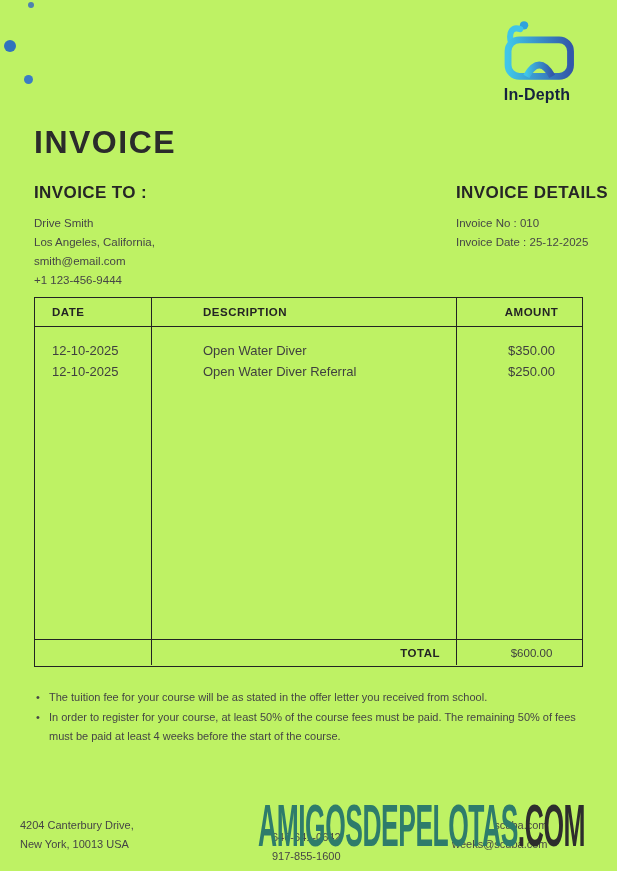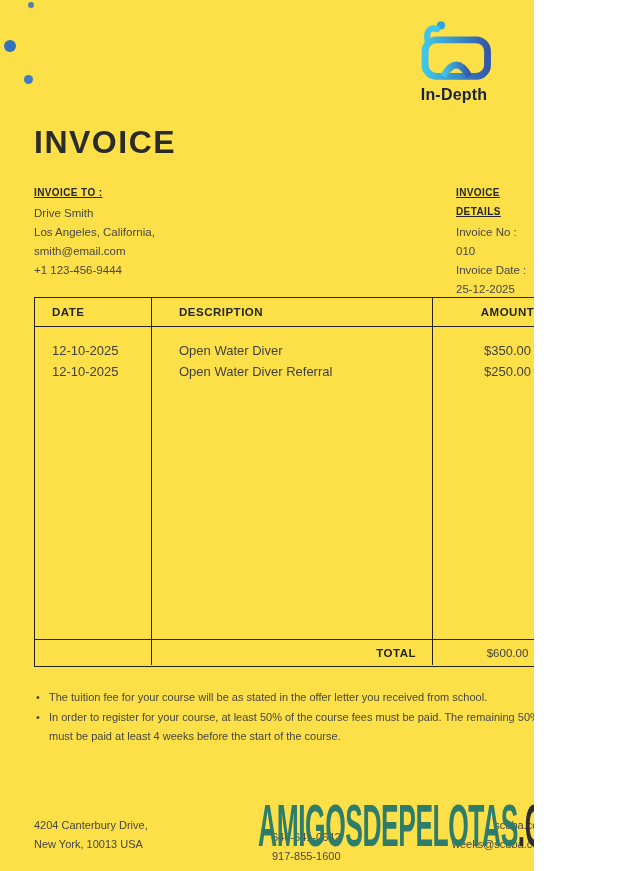--- a/index.html
+++ b/index.html
@@ -1,66 +1,66 @@
 <!DOCTYPE html>
 <html><head>
 <meta charset="utf-8">
 <style>
   * { margin: 0; padding: 0; box-sizing: border-box; }
   html, body { background: #ffffff; }
   .page {
     position: relative;
-    width: 534px;
+    width: 617px;
     height: 871px;
-    background: #fde047;
+    background: #bef264;
     font-family: "Liberation Sans", sans-serif;
     overflow: hidden;
   }
   
   .dot { position: absolute; border-radius: 50%; }
   .dot1 { left: 28px; top: 2px;  width: 6px;  height: 6px;  background: #4f82ae; }
   .dot2 { left: 4px;  top: 40px; width: 12px; height: 12px; background: #3173bd; }
   .dot3 { left: 24px; top: 75px; width: 9px;  height: 9px;  background: #3b7cc4; }
 
   
   .logo { position: absolute; top: 20px; right: 30px; width: 100px; text-align: center; }
   .logo svg { display: block; margin: 0 auto; }
   .brand-name { font-size: 16px; font-weight: bold; color: #16233e; letter-spacing: .2px; margin-top: 2px; }
 
   .title { position: absolute; left: 34px; top: 124px; font-size: 32px; font-weight: bold; color: #2b2b2b; letter-spacing: 1.5px; }
 
-  .section-heading { font-size: 10px; font-weight: bold; color: #262626; letter-spacing: .4px; line-height: 19px; margin-bottom: 2px; text-decoration: underline; }
+  .section-heading { font-size: 17px; font-weight: bold; color: #262626; letter-spacing: .4px; line-height: 19px; margin-bottom: 12px; }
   .info-line { font-size: 11.5px; color: #464646; line-height: 19px; }
   .invoice-to { position: absolute; left: 34px; top: 183px; }
   .invoice-details { position: absolute; left: 456px; top: 183px; }
 
   
   .table { position: absolute; left: 34px; top: 297px; width: 549px; height: 370px; border: 1.5px solid #232323; color: #3f3f3f; }
-  .trow { display: flex; width: 100%; }
+  .trow { display: flex; width: 100%; gap: 24px; }
   .c1 { width: 117px; border-right: 1.5px solid #232323; display: flex; align-items: center; padding-left: 17px; }
   .c2 { width: 281px; border-right: 1.5px solid #232323; display: flex; align-items: center; padding-left: 27px; }
   .c3 { flex: 1; display: flex; align-items: center; justify-content: center; }
   .thead { height: 29px; border-bottom: 1.5px solid #232323; font-weight: bold; font-size: 11.5px; color: #242424; letter-spacing: .5px; }
   .tbody { height: 312px; }
   .tbody .c1, .tbody .c2, .tbody .c3 { display: block; padding-top: 13px; }
   .cell-line { font-size: 13px; line-height: 21px; color: #3f3f3f; }
   .tbody .c3 .cell-line { text-align: center; }
   .tfoot { height: 26px; border-top: 1.5px solid #232323; font-size: 11.5px; }
   .tfoot .c2 { justify-content: flex-end; padding-right: 16px; font-weight: bold; color: #242424; letter-spacing: .5px; }
 
   
   .terms { position: absolute; left: 34px; top: 688px; width: 549px; }
   .terms-heading { font-size: 12px; font-weight: bold; color: #2a2a2a; margin-bottom: 7px; }
   .term-item { display: flex; font-size: 11px; color: #454545; line-height: 19.5px; }
   .bullet { width: 15px; padding-left: 2px; flex: none; }
   .term-text { flex: 1; }
 
   
   .footer-col { position: absolute; font-size: 11px; color: #454545; line-height: 18.5px; z-index: 1; }
-  .f-address { left: 34px; top: 816px; }
+  .f-address { left: 20px; top: 816px; }
   .f-phones  { left: 272px; top: 828px; }
   .f-web     { left: 452px; top: 816px; text-align: right; }
 
   
   .watermark {
     position: absolute; left: 258px; top: 796px; z-index: 2;
     font-size: 60px; font-weight: bold; line-height: 1; white-space: nowrap;
     letter-spacing: -1px; transform: scale(0.44, 1); transform-origin: left top;
   }
   .wm-main { color: #2e7c6b; }

